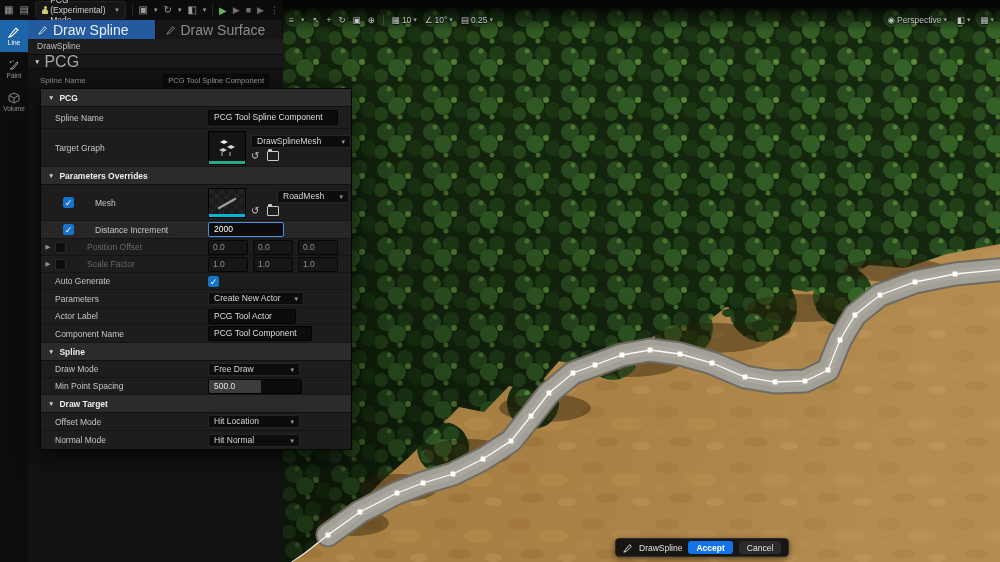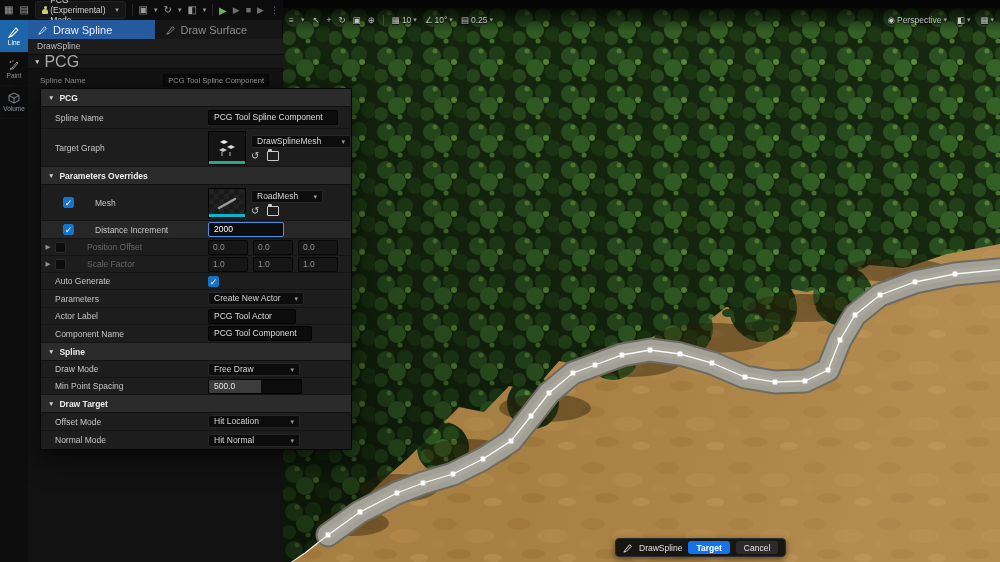--- a/index.html
+++ b/index.html
@@ -24,21 +24,21 @@
            display:flex;flex-direction:column;align-items:stretch;}
   .side-item{height:32px;display:flex;flex-direction:column;align-items:center;justify-content:center;
              gap:1px;color:#8e959b;border-bottom:1px solid #121212;}
   .side-item.active{background:#1b65a8;color:#fff;}
   .side-item .lbl{font-size:6.5px;}
   .side-item svg{display:block;}
   
   .leftpanel{position:absolute;left:28px;top:20px;width:255px;height:542px;background:#121212;box-sizing:border-box;}
   .tabs{display:flex;height:19px;background:#0e0e0e;}
   .tab{flex:1;display:flex;align-items:center;justify-content:flex-start;gap:5px;padding:0 10px;
-       font-size:11px;color:#8c8c8c;background:#161616;border-right:1px solid #0a0a0a;box-sizing:border-box;}
+       font-size:14px;color:#8c8c8c;background:#161616;border-right:1px solid #0a0a0a;box-sizing:border-box;}
   .tab.selected{background:#245a9e;color:#e8eefc;}
   .dheader{height:15px;line-height:15px;background:#1c1c1c;border-bottom:1px solid #0a0a0a;
            padding-left:9px;font-size:8.5px;color:#bdbdbd;}
   .dim-row{display:flex;align-items:center;font-size:8px;color:#8f8f8f;padding-left:12px;box-sizing:border-box;}
   .dim-cat{height:13px;color:#a8a8a8;padding-left:6px;display:flex;gap:4px;align-items:center;background:#181818;border-bottom:1px solid #0c0c0c;}
   .dim-val{margin-left:auto;margin-right:14px;background:#0b0b0b;border:1px solid #060606;border-radius:2px;
            padding:1px 4px;color:#9c9c9c;font-size:7.5px;}
   .dim-combo{display:flex;align-items:center;gap:14px;background:#0b0b0b;border:1px solid #1e1e1e;border-radius:2px;
              padding:1px 5px;color:#9c9c9c;font-size:7.5px;}
   .mini-thumb{width:18px;height:16px;background:#1b1b1b;border:1px solid #060606;}
@@ -333,21 +333,21 @@
         </div>
       </div>
     </div>
 
     
     <div class="pill">
       <svg width="10" height="10" viewBox="0 0 12 12">
         <path d="M1,11 L3,8 L8,2 l2,2 L4,10 z" fill="none" stroke="#e8e8e8" stroke-width="1.1"></path>
       </svg>
       <span>DrawSpline</span>
-      <span class="btn-accept">Target</span>
+      <span class="btn-accept">Accept</span>
       <span class="btn-cancel">Cancel</span>
     </div>
   </div>
 
   <div class="floatpanel">
 
     <div class="cat">
       <span class="tri">▼</span>
       <span>PCG</span>
     </div>
@@ -394,21 +394,21 @@
       <span class="cb on" style="margin-left:8px;">✓</span>
       <span class="name ind" style="margin-left:7px;">Mesh</span>
       <span class="val">
         <span class="thumb checker" style="height:28px;">
           <svg width="24" height="20" viewBox="0 0 24 20">
             <path d="M4,15 L20,6" stroke="#9aa0a0" stroke-width="2.4" stroke-linecap="round"></path>
           </svg>
           <span class="under" style="background:#00b8d4;"></span>
         </span>
         <span class="stack">
-          <span class="combo" style="width:72px;">
+          <span class="combo" style="width:72px;margin-left:26px;">
             <span>RoadMesh</span>
             <span class="caret">▾</span>
           </span>
           <span class="asset-icons">
             <span class="icon-g">↺</span>
             <span class="folder"></span>
           </span>
         </span>
       </span>
     </div>

